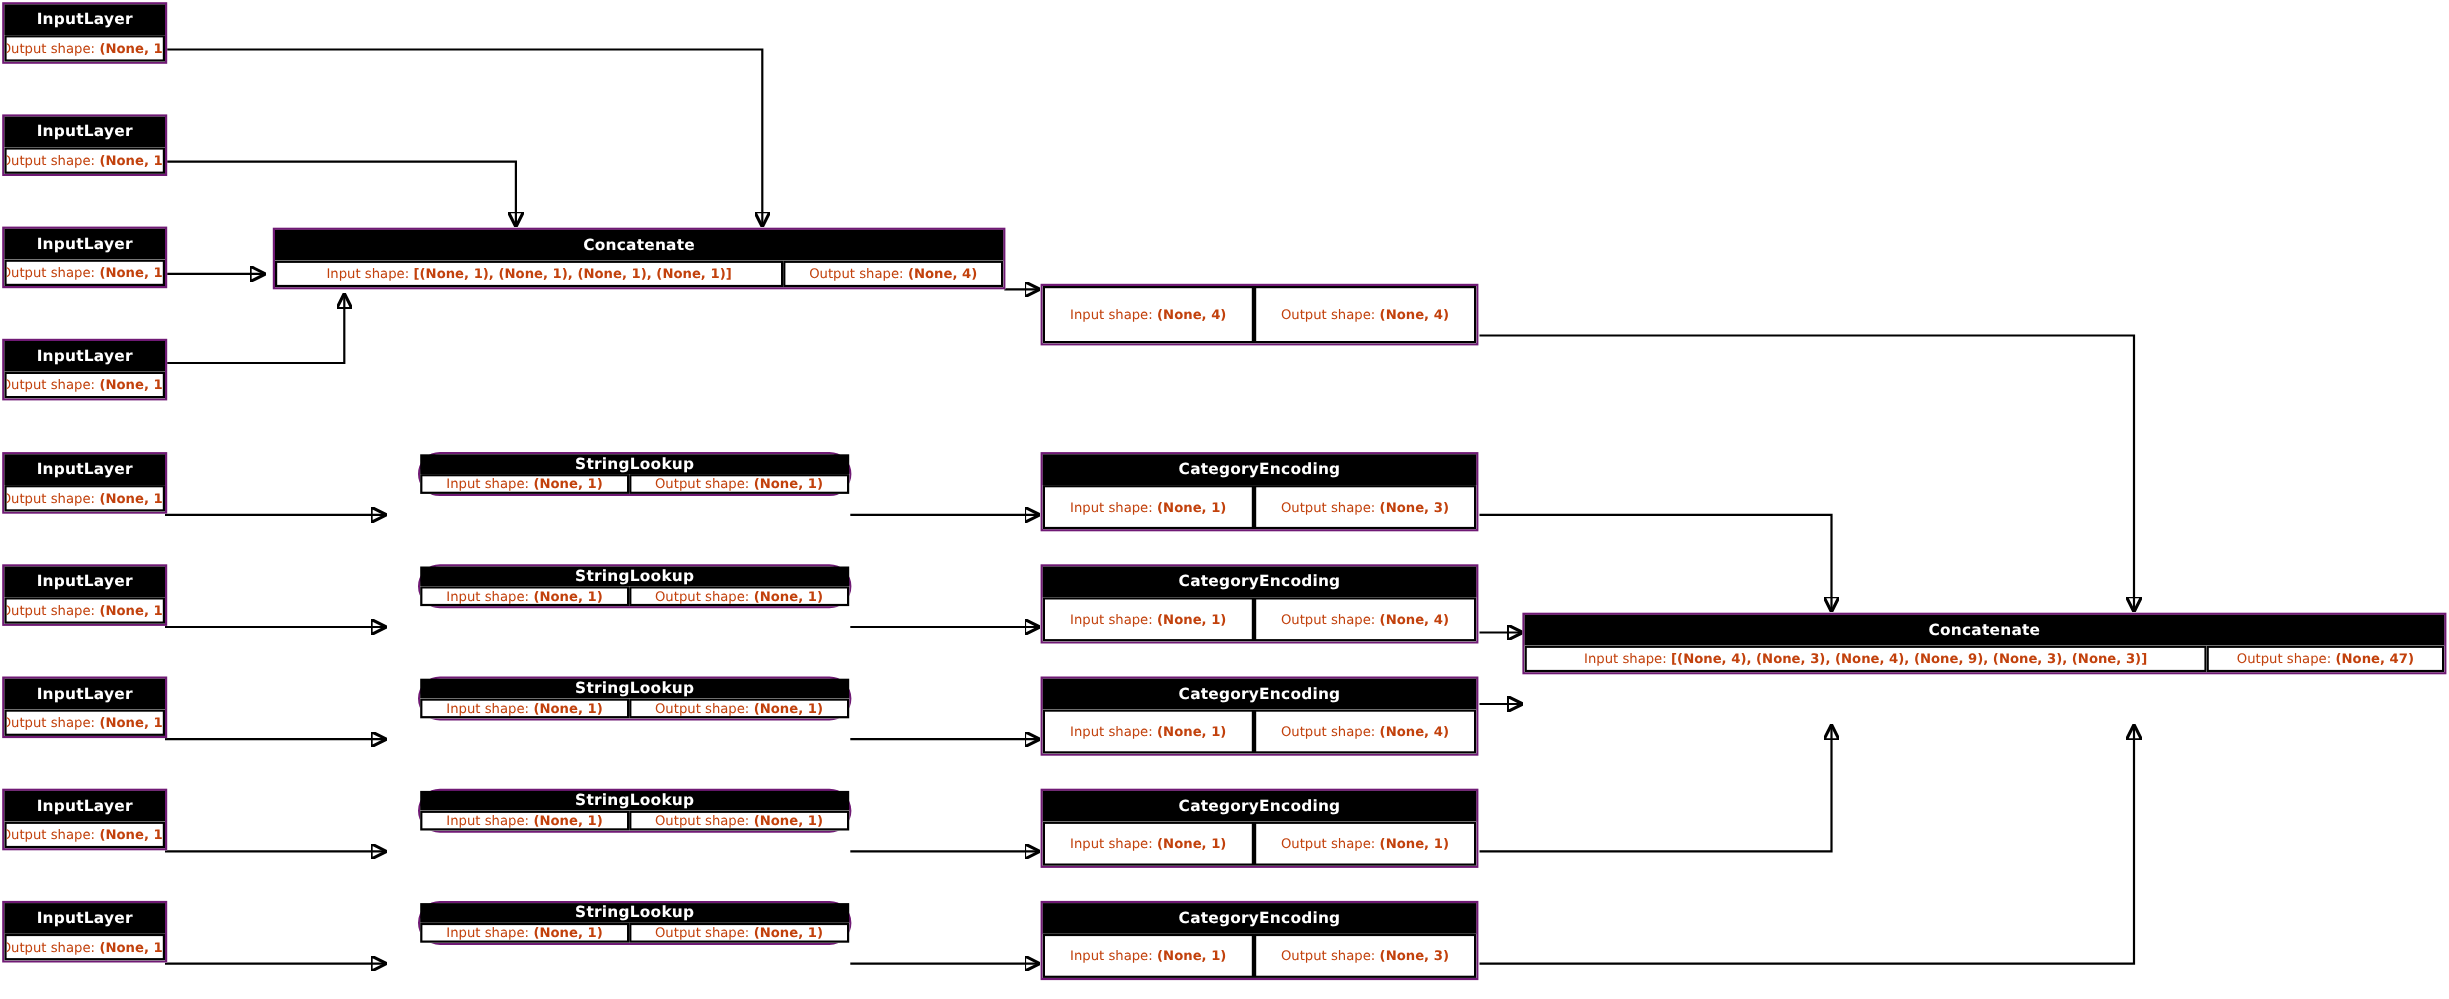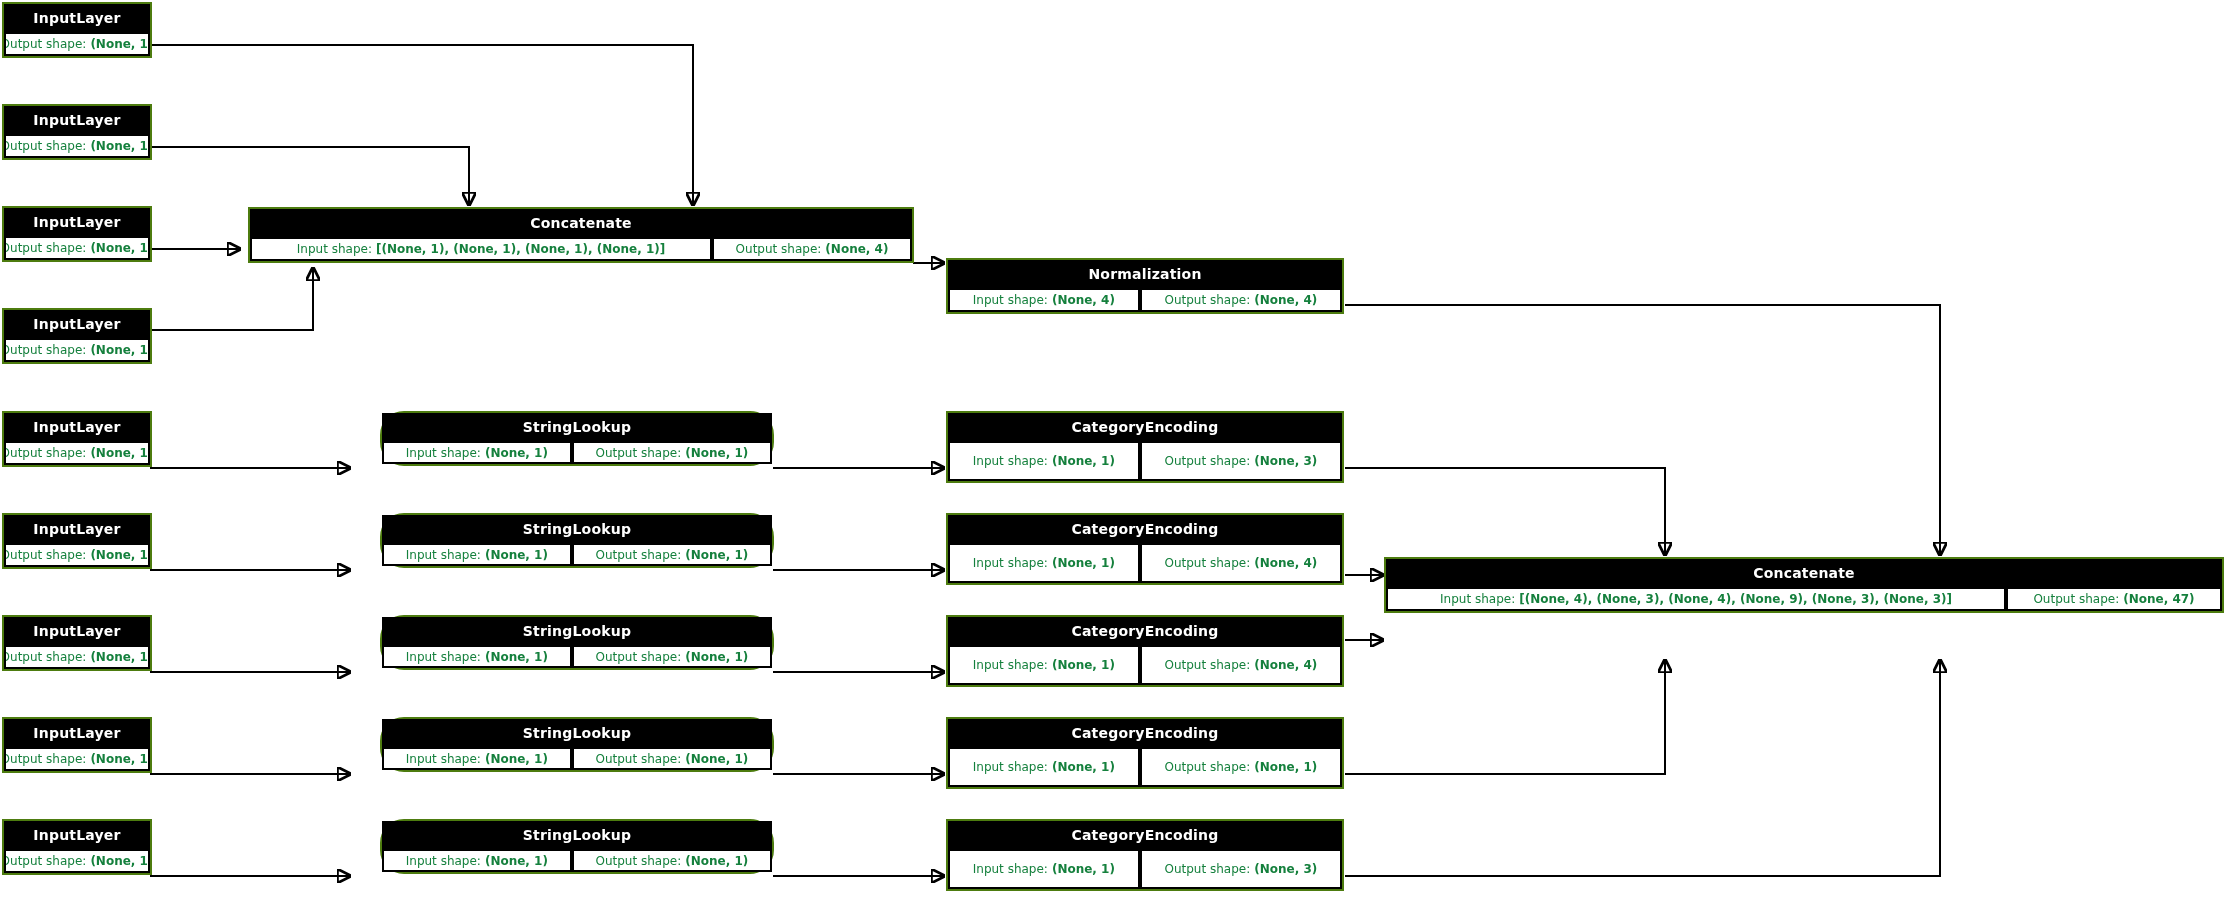--- a/index.html
+++ b/index.html
@@ -13,21 +13,21 @@
     height: 908px;
     background: #ffffff;
     font-family: "DejaVu Sans", sans-serif;
     overflow: hidden;
   }
 
   
   .node {
     position: absolute;
     box-sizing: border-box;
-    border: 2px solid #4d7c0f;
+    border: 2px solid #701a75;
     background: #ffffff;
     display: flex;
     flex-direction: column;
   }
   .node-title {
     background: #000000;
     color: #ffffff;
     font-weight: bold;
     display: flex;
     align-items: center;
@@ -43,37 +43,37 @@
     background: #ffffff;
     box-sizing: border-box;
   }
   .shape-cell {
     display: flex;
     align-items: center;
     justify-content: center;
     box-sizing: border-box;
     border: 2px solid #000000;
     background: #ffffff;
-    color: #15803d;
+    color: #c2410c;
     white-space: nowrap;
     overflow: hidden;
     flex: 1 1 auto;
   }
   .shape-cell .lbl { font-weight: normal; }
   .shape-cell .val { font-weight: bold; margin-left: 4px; }
 
   
   .node.one-cell .node-shapes { }
 
   
   .input-node   { width: 150px; height: 56px; }
   .input-node .node-title  { height: 28px; font-size: 14px; }
   .input-node .shape-cell  { font-size: 12px; }
 
-  .lookup-node  { width: 282px; height: 55px; border-radius: 24px; }
+  .lookup-node  { width: 282px; height: 40px; border-radius: 24px; }
   .lookup-node .node-title { height: 28px; font-size: 14px; }
   .lookup-node .shape-cell { font-size: 12px; }
 
   .cat-node     { width: 282px; height: 72px; }
   .cat-node .node-title    { height: 28px; font-size: 14px; }
   .cat-node .shape-cell    { font-size: 12px; }
 
   .concat1-node { width: 468px; height: 56px; }
   .concat1-node .node-title { height: 28px; font-size: 14px; }
   .concat1-node .shape-cell { font-size: 12px; }
@@ -187,21 +187,20 @@
         <span class="val">[(None, 1), (None, 1), (None, 1), (None, 1)]</span>
       </div>
       <div class="shape-cell">
         <span class="lbl">Output shape:</span>
         <span class="val">(None, 4)</span>
       </div>
     </div>
   </div>
 
   <div class="node norm-node" style="left:946px; top:258px; width:398px;">
-    <div class="node-title">Normalization</div>
     <div class="node-shapes">
       <div class="shape-cell">
         <span class="lbl">Input shape:</span>
         <span class="val">(None, 4)</span>
       </div>
       <div class="shape-cell">
         <span class="lbl">Output shape:</span>
         <span class="val">(None, 4)</span>
       </div>
     </div>

